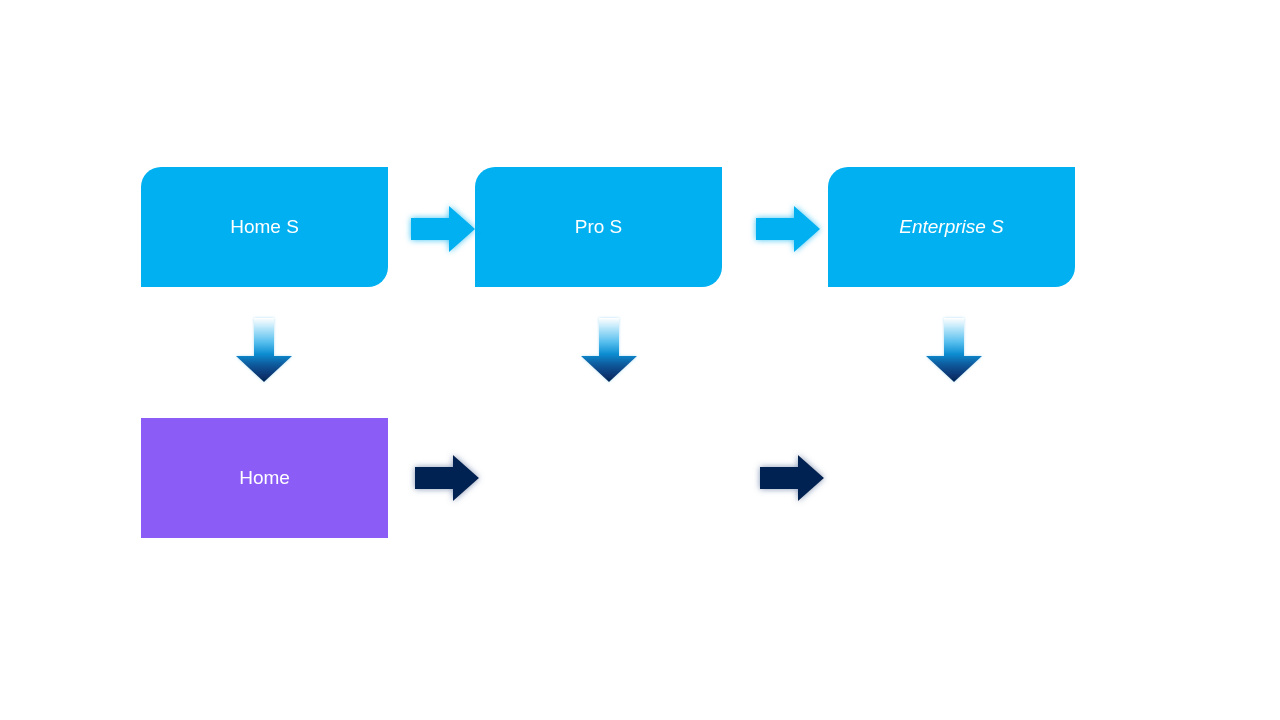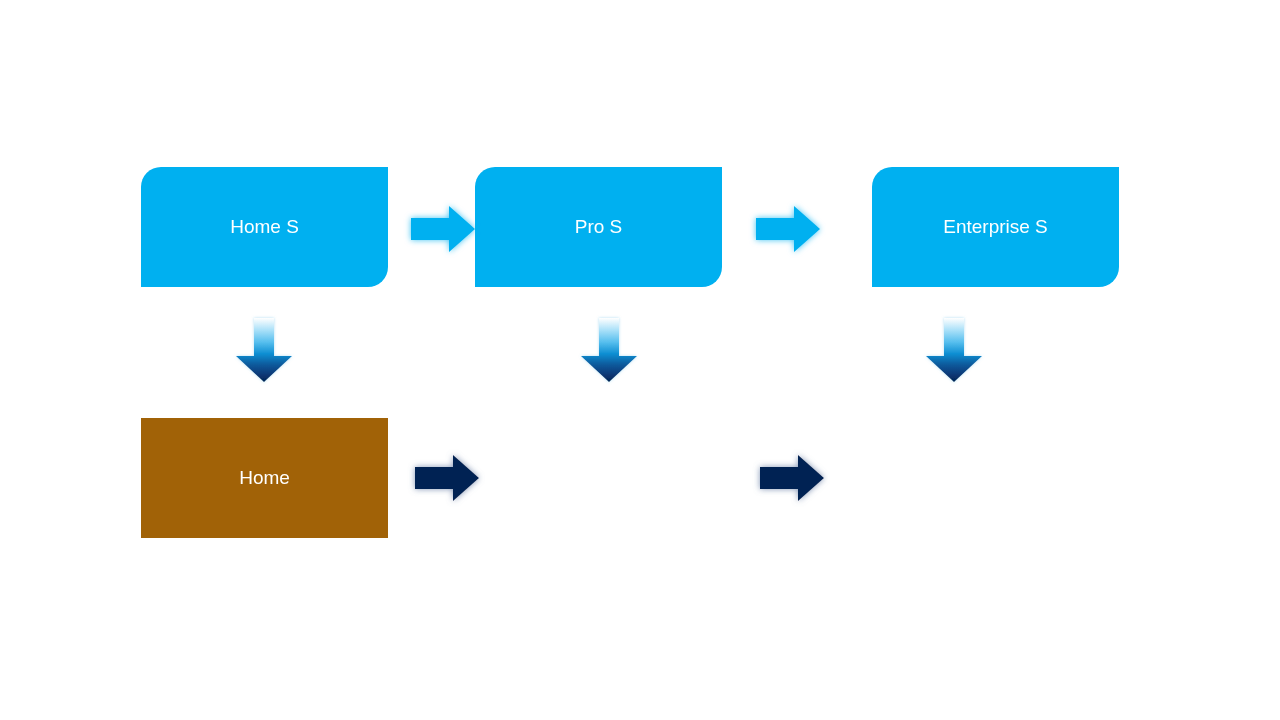--- a/index.html
+++ b/index.html
@@ -26,27 +26,27 @@
     font-size: 19px;
     line-height: 1.2;
     text-align: center;
   }
   .box-top {
     background: #00b0f0;
     border-radius: 20px 0 20px 0;
     top: 167px;
   }
   .box-bottom {
-    background: #a16207;
+    background: #8b5cf6;
     border-radius: 0;
     top: 418px;
   }
   .col1 { left: 141px; }
   .col2 { left: 475px; }
-  .col3 { left: 872px; }
+  .col3 { left: 828px; font-style: italic; }
   .arrow {
     position: absolute;
     display: block;
   }
   .arrow-right-top-1 { left: 403px; top: 199px; }
   .arrow-right-top-2 { left: 748px; top: 199px; }
   .arrow-right-bottom-1 { left: 407px; top: 448px; }
   .arrow-right-bottom-2 { left: 752px; top: 448px; }
   .arrow-down-1 { left: 230px; top: 314px; }
   .arrow-down-2 { left: 575px; top: 314px; }

